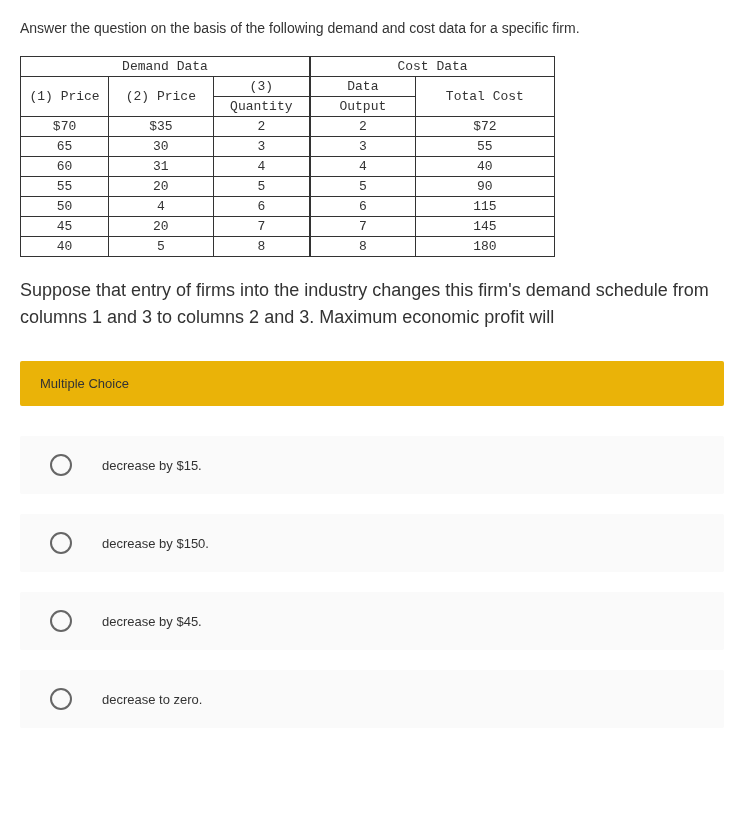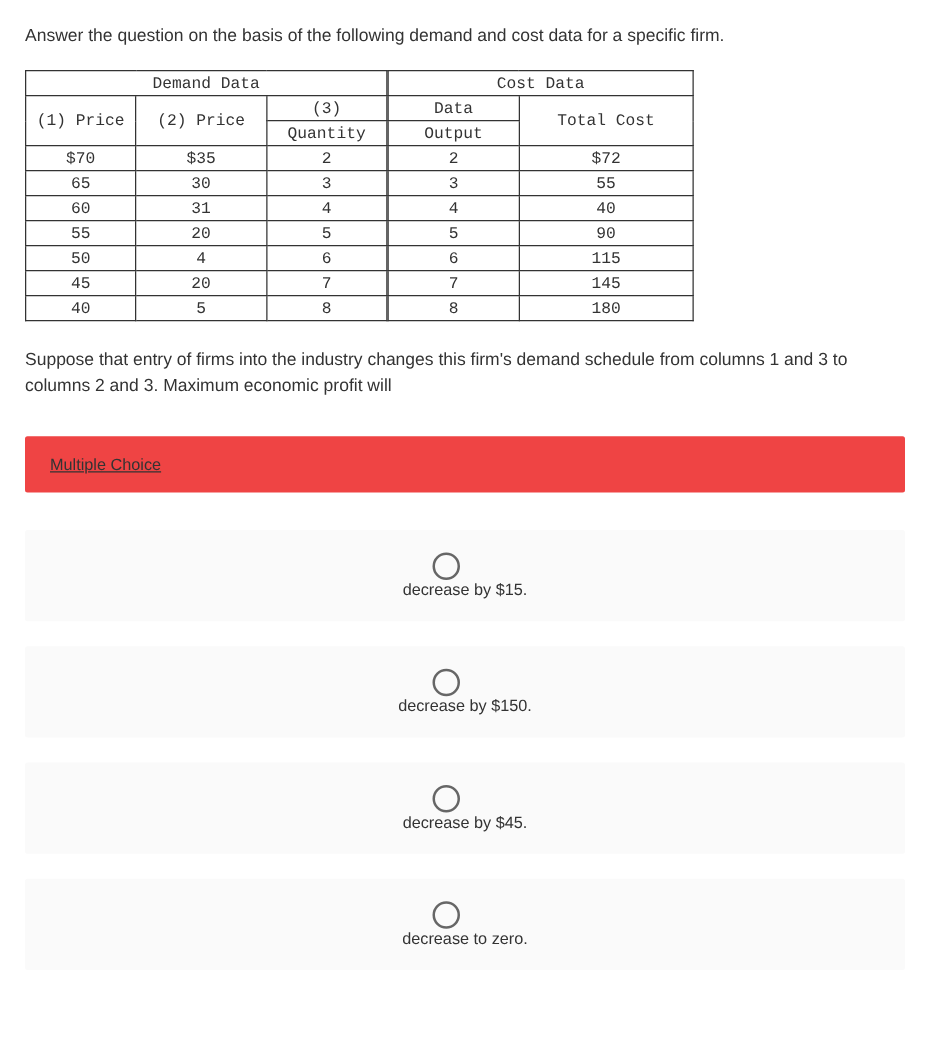--- a/index.html
+++ b/index.html
@@ -43,39 +43,37 @@
     }
     .header-cell {
       font-family: 'Courier New', monospace;
     }
     .spanning-header {
       text-align: center;
       font-family: 'Courier New', monospace;
     }
     .follow-up {
       margin-bottom: 30px;
-      font-size: 14px;
+      font-size: 18px;
       line-height: 1.5;
     }
     .mc-label {
-      background: #ef4444;
+      background: #eab308;
       padding: 15px 20px;
       font-size: 13px;
       margin-bottom: 30px;
       border-radius: 2px;
-      text-decoration: underline;
     }
     .option {
       display: flex;
       align-items: center;
       padding: 18px 30px;
       margin-bottom: 20px;
       background: #fafafa;
       border-radius: 2px;
-      flex-direction: column;
     }
     .radio-circle {
       width: 22px;
       height: 22px;
       border: 2px solid #666;
       border-radius: 50%;
       margin-right: 30px;
       flex-shrink: 0;
     }
     .option-text {

